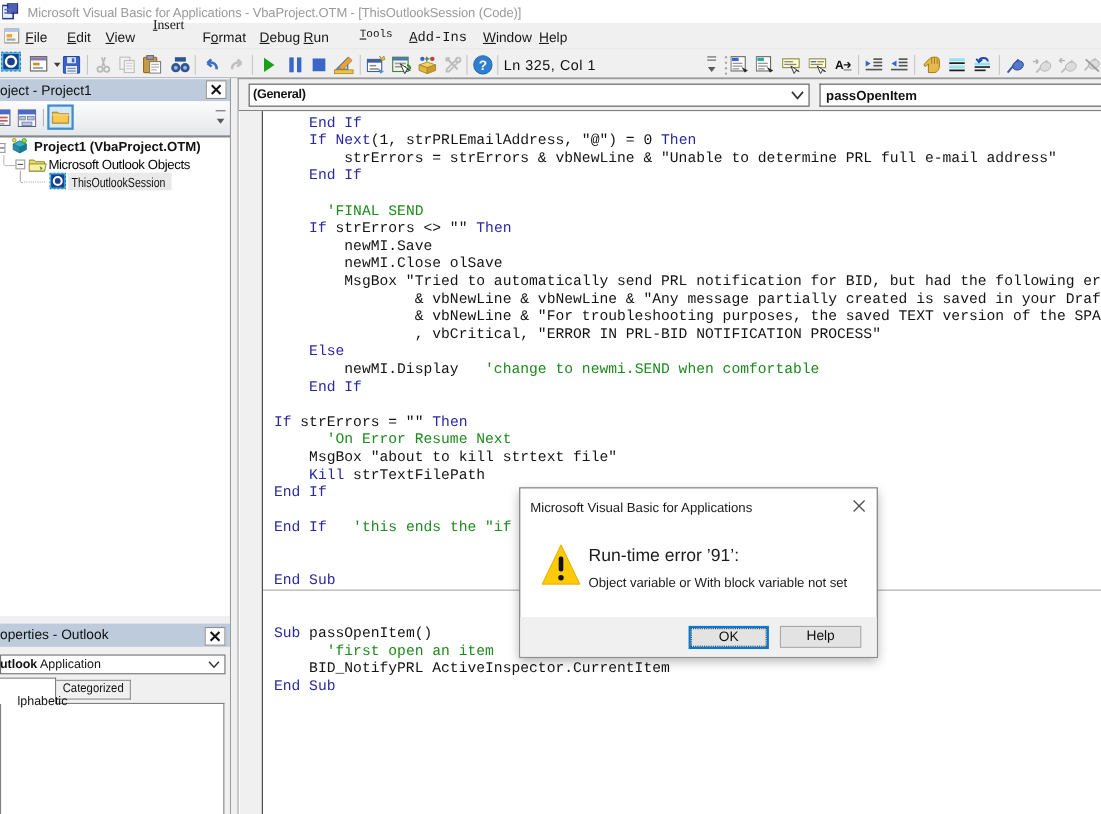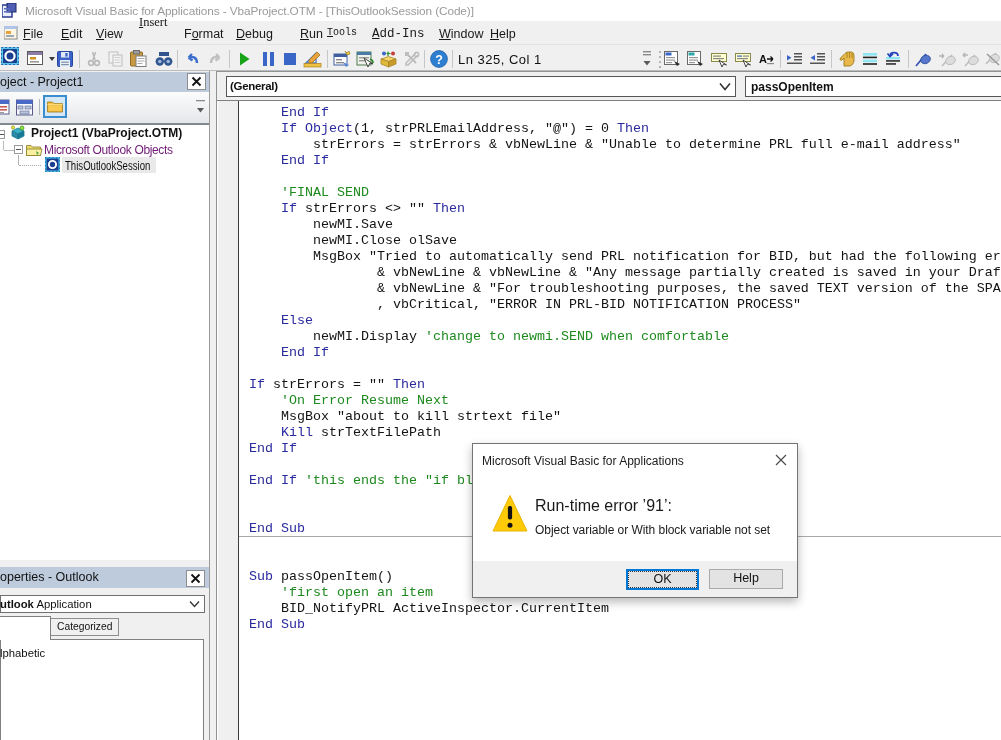--- a/index.html
+++ b/index.html
@@ -2,21 +2,21 @@
 <html><head>
 <meta charset="utf-8">
 <style>
   * { margin:0; padding:0; box-sizing:border-box; }
   html,body { width:1001px; height:740px; overflow:hidden; }
   body { position:relative; background:#f0f0f0; font-family:"Liberation Sans",sans-serif; }
   .abs { position:absolute; }
   .vsep { position:absolute; width:1px; background:#c6c6c6; top:50px; height:18px; }
   svg { display:block; }
   .k { color:#2828a0; }
-  .c { color:#1d8a1d; }
+  .c { color:#1d8a1d;margin-left:16px; }
 </style>
 </head>
 <body>
 
 <div class="abs" style="left:0;top:0;width:1001px;height:21px;background:#ffffff;"></div>
 <div class="abs" style="left:2px;top:3px;width:15px;height:15px;">
 <svg width="15" height="15">
   <rect x="0" y="2" width="10" height="12" fill="#e7eefc" stroke="#2b3a8f" stroke-width="1.5"></rect>
   <rect x="5" y="0" width="9" height="9" fill="#4f5fb5" stroke="#1d2a66" stroke-width="1"></rect>
   <rect x="2" y="5" width="6" height="1.5" fill="#5a6ec0"></rect>
@@ -33,21 +33,21 @@
   <rect x="2" y="5" width="5" height="3" fill="#e8a33d"></rect>
   <rect x="2" y="9" width="8" height="2" fill="#9aa7b8"></rect>
 </svg>
 </div>
 <div class="abs" style="top:27px;left:23px;font-size:12.5px;color:#191919;"><u>F</u>ile</div>
 <div class="abs" style="top:27px;left:61px;font-size:12.5px;color:#191919;"><u>E</u>dit</div>
 <div class="abs" style="top:27px;left:96px;font-size:12.5px;color:#191919;"><u>V</u>iew</div>
 <div class="abs" style="top:15px;left:139px;font-size:12.5px;color:#191919;font-family:Liberation Serif, serif;"><u>I</u>nsert</div>
 <div class="abs" style="top:27px;left:184px;font-size:12.5px;color:#191919;">F<u>o</u>rmat</div>
 <div class="abs" style="top:27px;left:236px;font-size:12.5px;color:#191919;"><u>D</u>ebug</div>
-<div class="abs" style="top:27px;left:300px;font-size:12.5px;color:#191919;"><u>R</u>un</div>
+<div class="abs" style="top:27px;left:276px;font-size:12.5px;color:#191919;"><u>R</u>un</div>
 <div class="abs" style="top:27px;left:327px;font-size:10px;color:#191919;font-family:Liberation Mono, monospace;"><u>T</u>ools</div>
 <div class="abs" style="top:27px;left:372px;font-size:12.5px;color:#191919;font-family:Liberation Mono, monospace;"><u>A</u>dd-Ins</div>
 <div class="abs" style="top:27px;left:439px;font-size:12.5px;color:#191919;"><u>W</u>indow</div>
 <div class="abs" style="top:27px;left:490px;font-size:12.5px;color:#191919;"><u>H</u>elp</div>
 
 <div class="abs" style="left:0;top:45px;width:1001px;height:26px;background:#f0f0f0;border-bottom:1px solid #b7bcc0;"></div>
 
 <div class="abs" style="left:1px;top:47px;">
 <svg width="18" height="18">
   <rect x="0" y="0" width="18" height="18" fill="#59c2e8"></rect>
@@ -423,21 +423,21 @@
 <div class="abs" style="left:14px;top:145px;width:9px;height:9px;background:#fff;border:1px solid #9a9a9a;"></div>
 <div class="abs" style="left:16px;top:149px;width:5px;height:1px;background:#555;"></div>
 <div class="abs" style="left:4px;top:149.5px;width:10px;height:1px;background:#bbb;"></div>
 <div class="abs" style="left:26px;top:143px;">
 <svg width="17" height="14">
   <path d="M0.5 2.5 L0.5 12.5 L14.5 12.5 L14.5 4 L6.5 4 L5 2.5 Z" fill="#e8dc6a" stroke="#8a7a2a" stroke-width="0.8"></path>
   <path d="M0.5 6 L10 6 L16 6 L14.5 12.5 L0.5 12.5 Z" fill="#f8f0a0" stroke="#8a7a2a" stroke-width="0.8"></path>
   <path d="M10 8 L13 10 L11 12" fill="#4aa84a"></path>
 </svg>
 </div>
-<div class="abs" style="left:44px;top:143px;font-size:12px;letter-spacing:-0.35px;color:#701a75;">Microsoft Outlook Objects</div>
+<div class="abs" style="left:44px;top:143px;font-size:12px;letter-spacing:-0.35px;color:#000000;">Microsoft Outlook Objects</div>
 
 <div class="abs" style="left:18px;top:155px;width:1px;height:10px;background:#bbb;border-left:1px dotted #aaa;"></div>
 <div class="abs" style="left:19px;top:164.5px;width:22px;height:1px;border-top:1px dotted #aaa;"></div>
 <div class="abs" style="left:62px;top:157px;width:94px;height:16px;background:#e9e9e9;"></div>
 <div class="abs" style="left:45px;top:157px;">
 <svg width="15" height="15">
   <rect x="0" y="0" width="15" height="15" fill="#4ac2e8"></rect>
   <rect x="1.5" y="1.5" width="12" height="12" fill="#1b3f8f"></rect>
   <rect x="0" y="0" width="15" height="15" fill="none" stroke="#2a6db5" stroke-width="1.6" stroke-dasharray="1.8,1.8"></rect>
   <circle cx="7.5" cy="7.5" r="3.6" fill="none" stroke="#fff" stroke-width="1.9"></circle>
@@ -456,39 +456,39 @@
     </svg>
 </div>
 <div class="abs" style="left:0;top:595px;width:205px;height:18px;background:#fff;border:1px solid #707070;"></div>
 <div class="abs" style="left:0px;top:598px;font-size:11.3px;color:#111;"><b>utlook</b> Application</div>
 <svg class="abs" style="left:189px;top:600px;" width="11" height="8">
     <path d="M1 1.5 L5.5 6.5 L10 1.5" stroke="#333" stroke-width="1.3" fill="none"></path>
   </svg>
 
 <div class="abs" style="left:0;top:639px;width:204px;height:101px;background:#fff;border:1px solid #808080;border-bottom:none;"></div>
 <div class="abs" style="left:0;top:616px;width:51px;height:24px;background:#fff;border:1px solid #808080;border-left:none;border-bottom:none;z-index:3;"></div>
-<div class="abs" style="left:0;top:647px;font-size:11.3px;color:#111;z-index:5;">lphabetic</div>
+<div class="abs" style="left:0;top:632px;font-size:11.3px;color:#111;z-index:5;padding-left:16px;">lphabetic</div>
 <div class="abs" style="left:51px;top:618px;width:68px;height:18px;background:#f0f0f0;border:1px solid #8e8e8e;border-left:none;"></div>
 <div class="abs" style="left:57px;top:620px;font-size:11.3px;color:#111;transform:scaleX(0.91);transform-origin:0 0;">Categorized</div>
 
 <div class="abs" style="left:216px;top:71px;width:785px;height:669px;background:#f0f0f0;border-left:1px solid #919191;border-top:1px solid #919191;"></div>
 
 <div class="abs" style="left:226px;top:76px;width:510px;height:21px;background:#fff;border:1px solid #565656;"></div>
 <div class="abs" style="left:230px;top:80px;font-size:11.5px;letter-spacing:-0.3px;font-weight:bold;color:#111;">(General)</div>
 <svg class="abs" style="left:719px;top:82px;" width="12" height="9">
     <path d="M1 1.5 L6 7.5 L11 1.5" stroke="#333" stroke-width="1.6" fill="none"></path>
   </svg>
 <div class="abs" style="left:745px;top:76px;width:256px;height:21px;background:#fff;border:1px solid #565656;border-right:none;"></div>
 <div class="abs" style="left:751px;top:80px;font-size:12px;font-weight:bold;color:#111;">passOpenItem</div>
 
 <div class="abs" style="left:217px;top:100px;width:784px;height:640px;background:#fff;border-top:1px solid #808080;"></div>
 <div class="abs" style="left:218px;top:101px;width:21px;height:639px;background:#f0f0f0;border-right:1px solid #3c3c3c;"></div>
 <div class="abs" style="left:239px;top:536px;width:762px;height:1px;background:#a9a9a9;"></div>
 <pre class="abs" style="left:239px;top:105px;width:762px;height:635px;overflow:hidden;padding-left:10px;font-family:'Liberation Mono',monospace;font-size:13.33px;line-height:16px;color:#131313;"><span class="k">    End If</span>
-    <span class="k">If Object</span>(1, strPRLEmailAddress, "@") = 0 <span class="k">Then</span>
+    <span class="k">If Next</span>(1, strPRLEmailAddress, "@") = 0 <span class="k">Then</span>
         strErrors = strErrors &amp; vbNewLine &amp; "Unable to determine PRL full e-mail address"
     <span class="k">End If</span>
 
     <span class="c">'FINAL SEND</span>
     <span class="k">If</span> strErrors &lt;&gt; "" <span class="k">Then</span>
         newMI.Save
         newMI.Close olSave
         MsgBox "Tried to automatically send PRL notification for BID, but had the following errors:" _
                 &amp; vbNewLine &amp; vbNewLine &amp; "Any message partially created is saved in your Drafts folder." _
                 &amp; vbNewLine &amp; "For troubleshooting purposes, the saved TEXT version of the SPAM file" _

